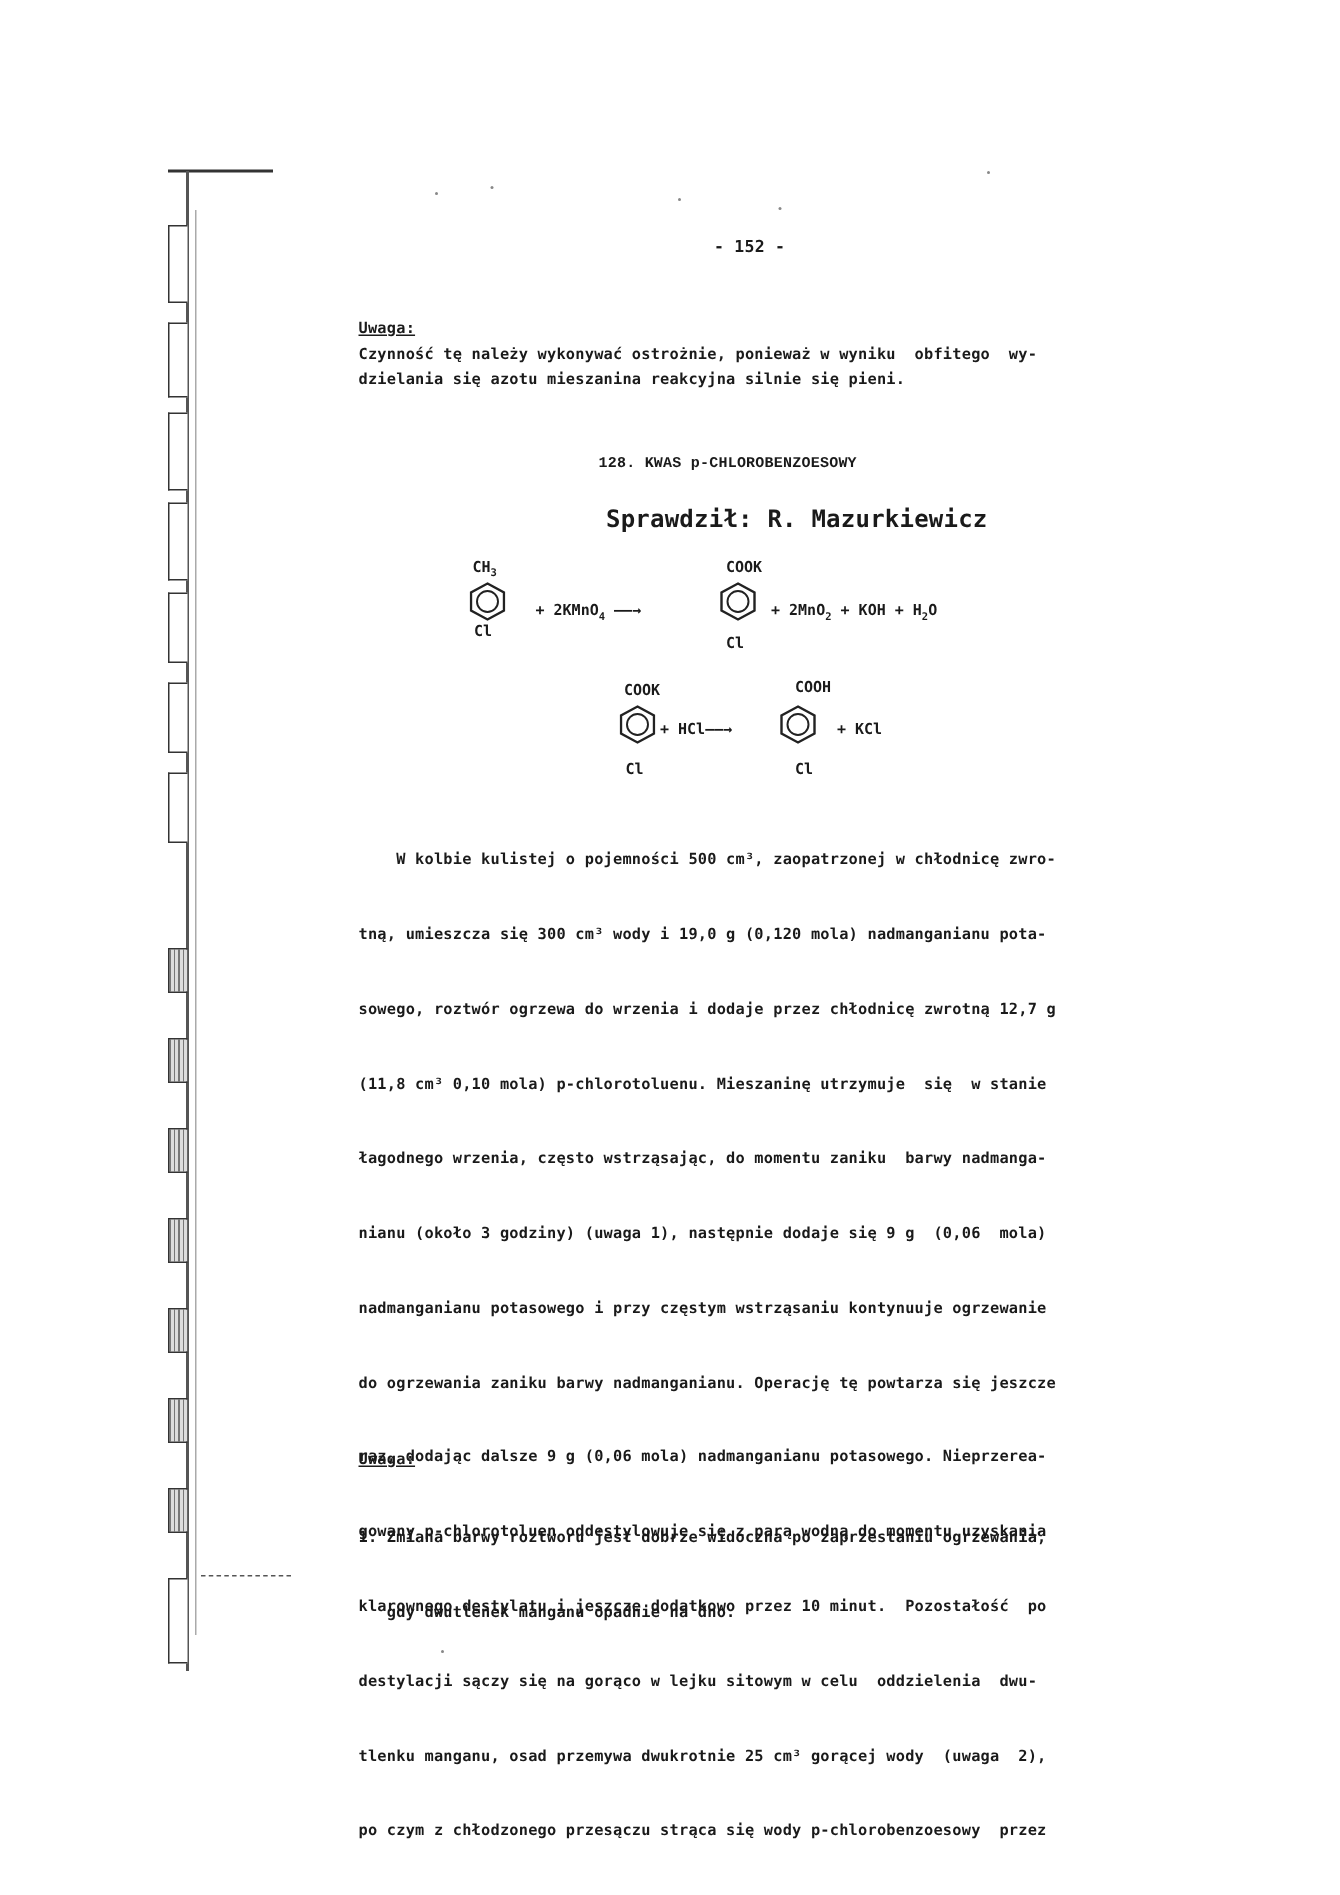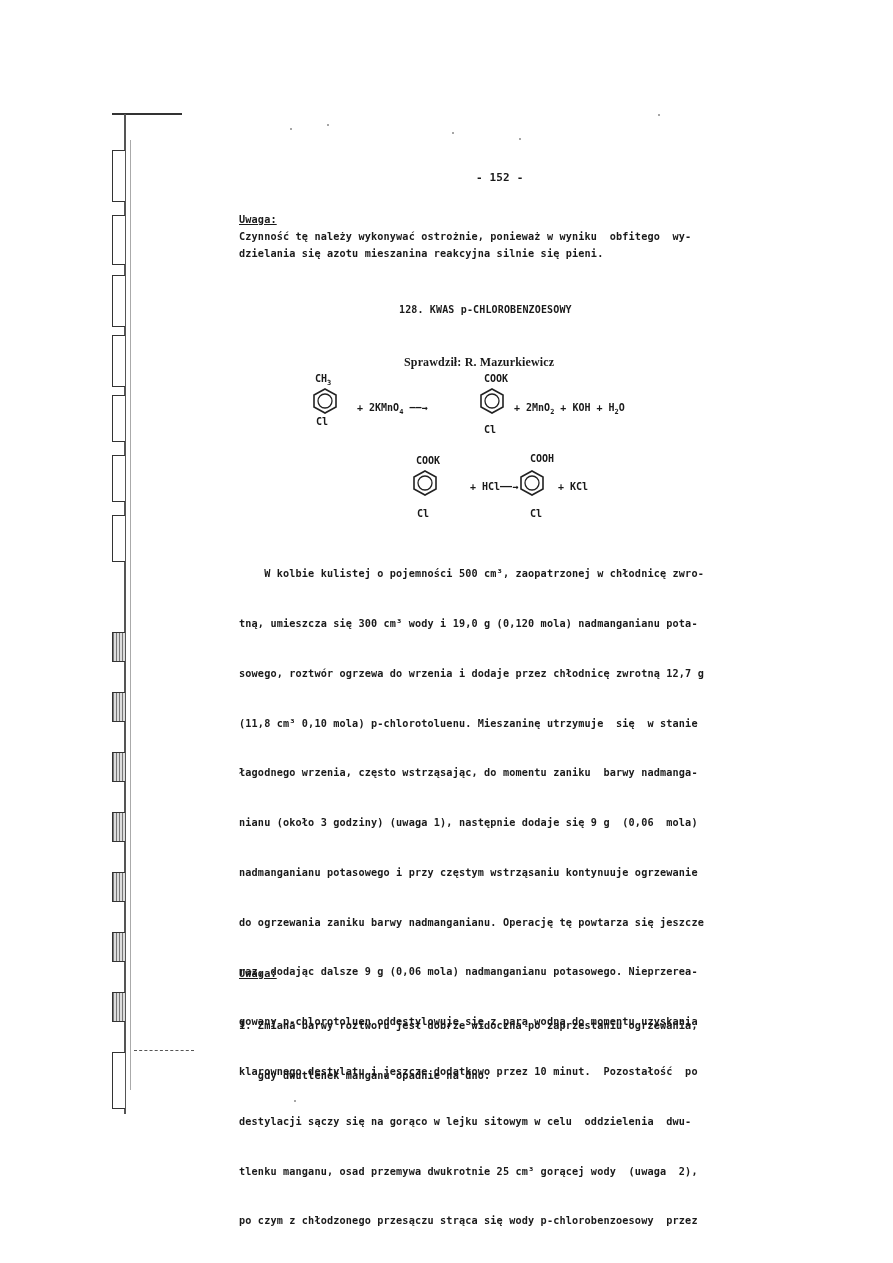--- a/index.html
+++ b/index.html
@@ -12,25 +12,25 @@
     
     .binding-edge { position: absolute; left: 104px; top: 110px; width: 80px; height: 1010px; }
     .binding-top { position: absolute; left: 112px; top: 113px; width: 70px; height: 2px; background: #333; }
     .binding-spine { position: absolute; left: 124px; top: 114px; width: 2px; height: 1000px; background: #555; }
     .binding-spine2 { position: absolute; left: 130px; top: 140px; width: 1px; height: 950px; background: #aaa; }
     .tab { position: absolute; left: 112px; width: 12px; border: 1.5px solid #333; border-right: none; background: #fff; }
     .tab.dark { background: repeating-linear-gradient(90deg, #777 0 1px, #ddd 1px 3px); }
     .binding-foot { position: absolute; left: 134px; top: 1050px; width: 60px; height: 1px; border-top: 1.5px dashed #555; }
 
     .text { position: absolute; font-weight: bold; font-size: 10.2px; letter-spacing: 0.15px; white-space: pre; line-height: 16.6px; }
-    .page-num { left: 476px; top: 170px; font-size: 11px; }
+    .page-num { left: 476px; top: 157px; font-size: 11px; }
     .note-head { left: 239px; top: 212px; text-decoration: underline; }
     .note-body { left: 239px; top: 229px; }
-    .title { left: 399px; top: 302px; font-size: 10px; }
-    .checked { left: 404px; top: 354px; font-size: 12px; font-family: Liberation Serif, serif; }
+    .title { left: 399px; top: 302px; font-size: 10px; font-family: Liberation Mono, monospace; }
+    .checked { left: 404px; top: 338px; font-size: 16px; }
 
     .eq { position: absolute; font-weight: bold; font-size: 10px; }
     .ring { position: absolute; width: 24px; height: 26px; }
     .ring svg { width: 100%; height: 100%; }
 
     .body-text { left: 239px; top: 533px; }
     .remarks-head { left: 239px; top: 966px; text-decoration: underline; }
     .remarks-body { left: 239px; top: 985px; }
     sub { font-size: 7px; vertical-align: -3px; line-height: 0; }
     .speck { position: absolute; width: 2px; height: 2px; background: #888; border-radius: 50%; }
@@ -99,21 +99,21 @@
 
   <div>
     <div class="eq" style="left:416px;top:455px;">COOK</div>
     <div class="ring" style="left:413px;top:470px;">
       <svg viewBox="0 0 24 26">
           <polygon points="12,1 23,7 23,19 12,25 1,19 1,7" fill="none" stroke="#222" stroke-width="1.6"></polygon>
           <circle cx="12" cy="13" r="7" fill="none" stroke="#222" stroke-width="1.3"></circle>
         </svg>
     </div>
     <div class="eq" style="left:417px;top:508px;">Cl</div>
-    <div class="eq" style="left:470px;top:481px;text-align:right;">+ HCl——→</div>
+    <div class="eq" style="left:440px;top:481px;text-align:right;">+ HCl——→</div>
     <div class="eq" style="left:530px;top:453px;">COOH</div>
     <div class="ring" style="left:520px;top:470px;">
       <svg viewBox="0 0 24 26">
           <polygon points="12,1 23,7 23,19 12,25 1,19 1,7" fill="none" stroke="#222" stroke-width="1.6"></polygon>
           <circle cx="12" cy="13" r="7" fill="none" stroke="#222" stroke-width="1.3"></circle>
         </svg>
     </div>
     <div class="eq" style="left:530px;top:508px;">Cl</div>
     <div class="eq" style="left:558px;top:481px;">+ KCl</div>
   </div>

